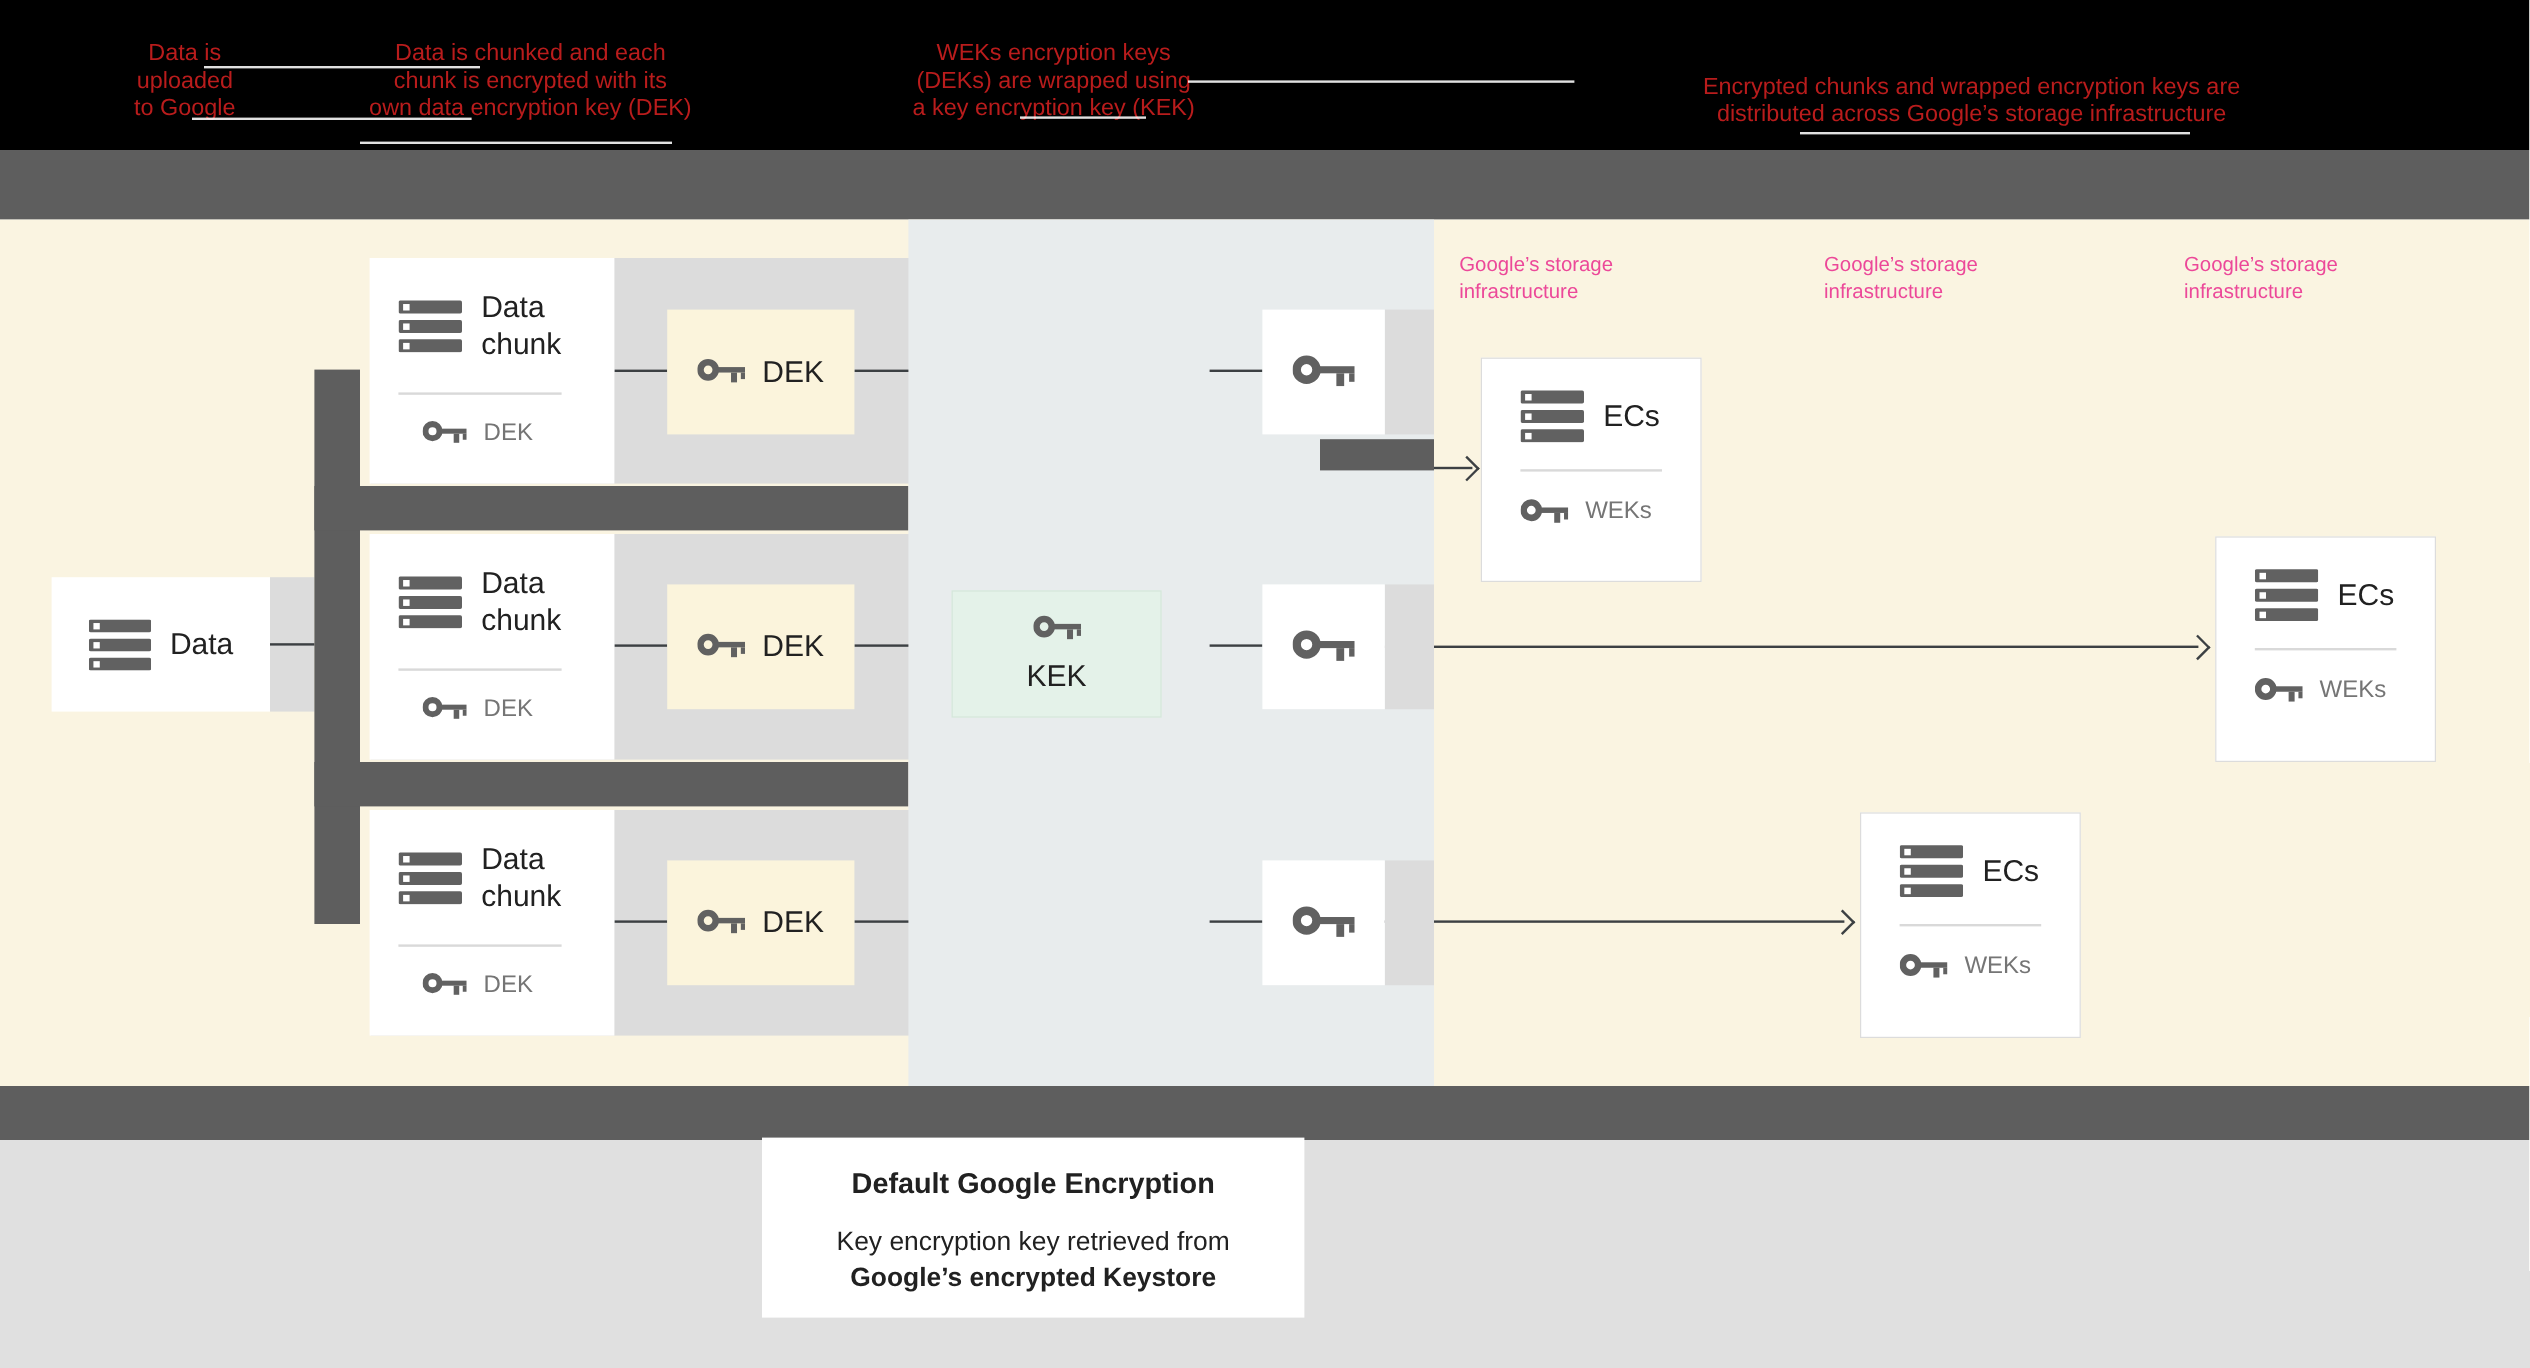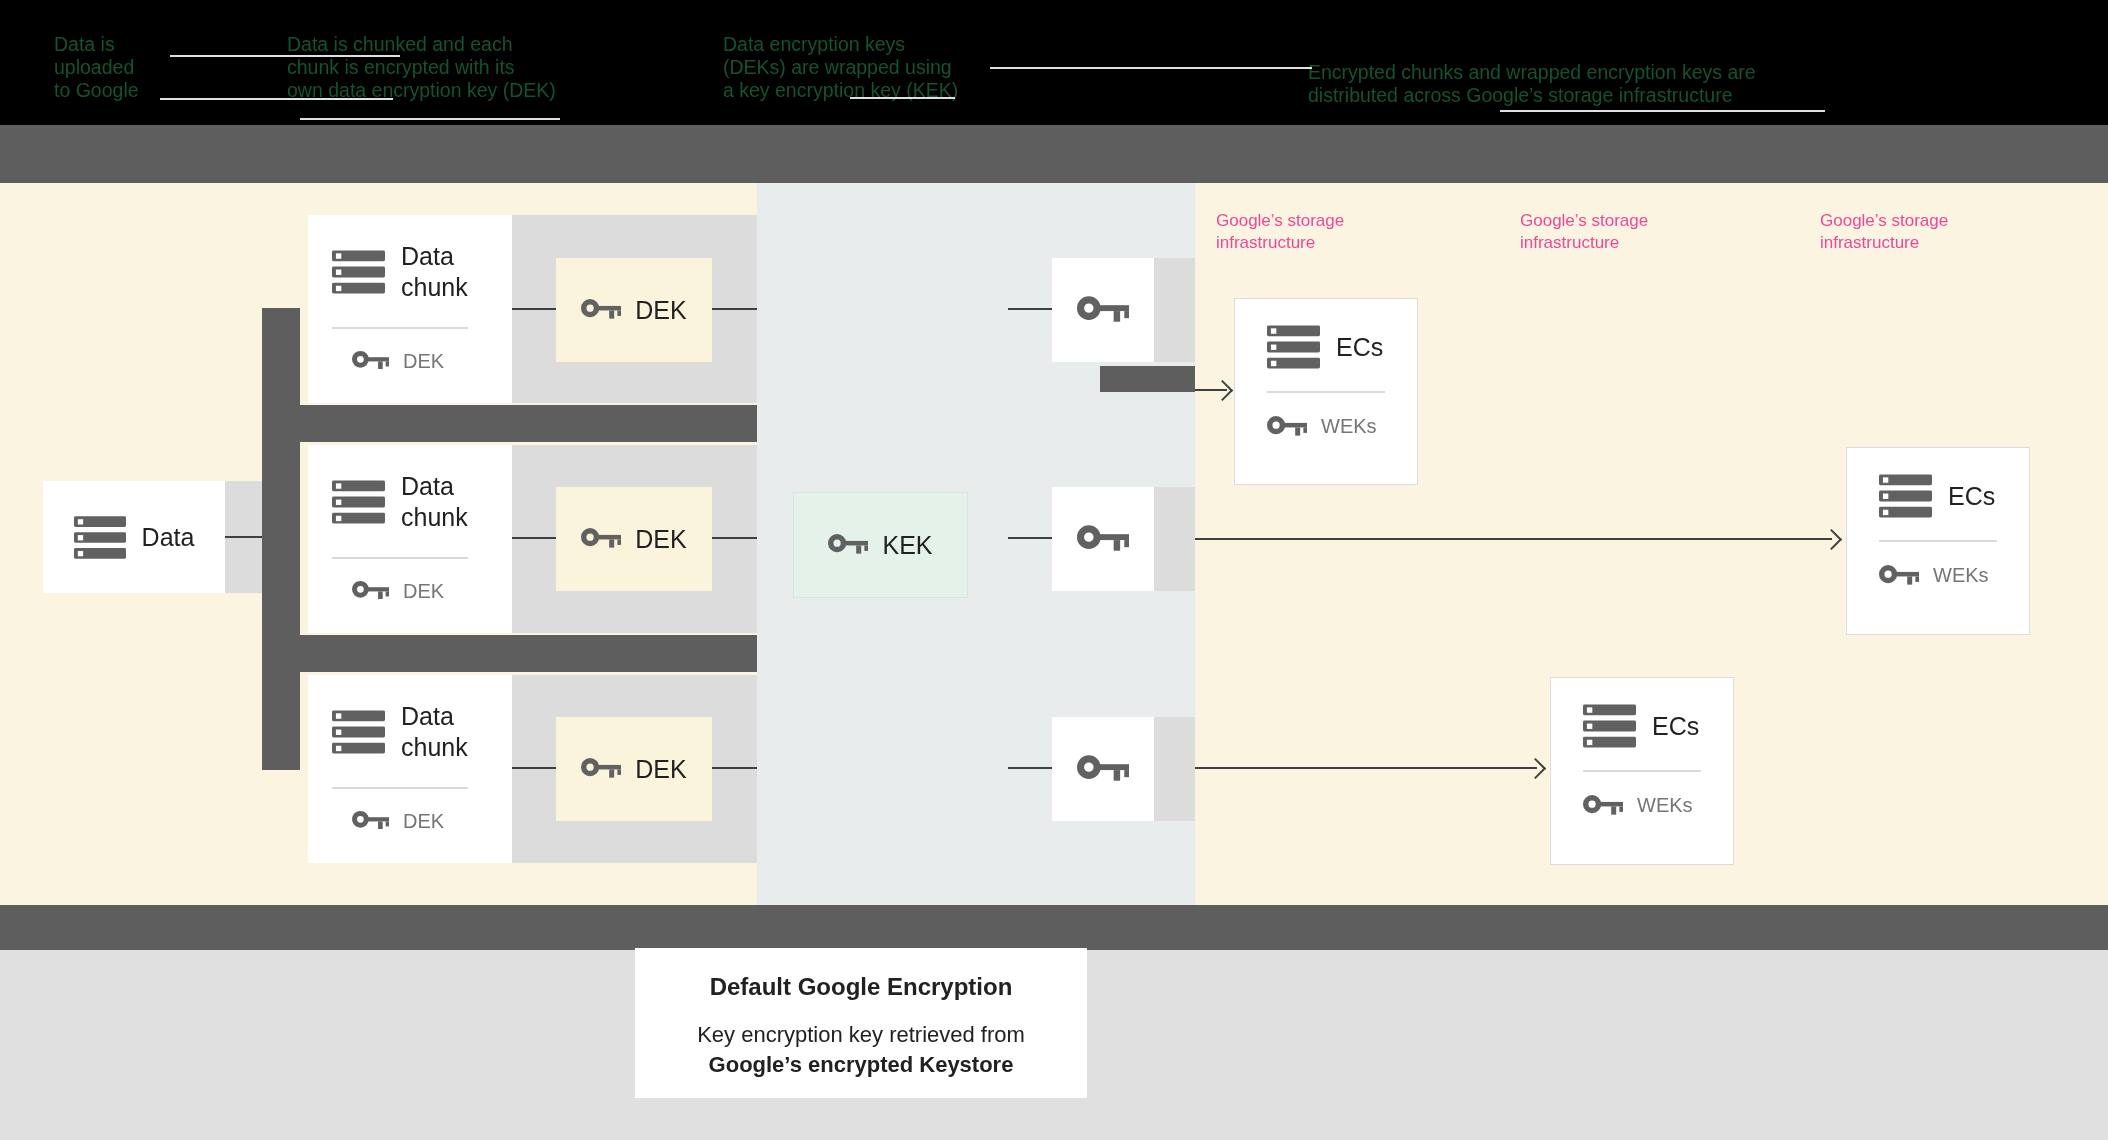--- a/index.html
+++ b/index.html
@@ -6,21 +6,21 @@
   .page{position:relative;width:2108px;height:1140px;overflow:hidden;
         font-family:"Liberation Sans","DejaVu Sans",sans-serif;background:#ffffff;}
   .abs{position:absolute;}
   
   .band-black{left:0;top:0;width:2108px;height:125px;background:#000000;}
   .band-gray{left:0;width:2108px;background:#5e5e5e;}
   .main-bg{left:0;top:183px;width:2108px;height:722px;background:#faf4e1;}
   .column{left:757px;top:183px;width:438px;height:722px;background:#e8eced;}
   .footer-bg{left:0;top:950px;width:2108px;height:190px;background:#e0e0e0;}
   
-  .step{color:#14532d;font-size:19.5px;line-height:23px;text-align:left;white-space:pre-line;}
+  .step{color:#b91c1c;font-size:19.5px;line-height:23px;text-align:center;white-space:pre-line;}
   .streak{height:2px;background:rgba(255,255,255,.88);}
   
   .panel{background:#dcdcdc;}
   .darkbar{background:#5e5e5e;}
   .hline{height:2px;background:#3c4043;}
   .arrowhead{width:13px;height:13px;border-top:2.5px solid #3c4043;border-right:2.5px solid #3c4043;transform:rotate(45deg);}
   
   .card{background:#ffffff;box-sizing:border-box;}
   .bordered{border:1.5px solid #dcdcdc;}
   .card-top{display:flex;align-items:center;gap:16px;padding:26px 0 0 24px;}
@@ -69,21 +69,21 @@
 
 <div class="page">
 
   <div class="abs band-black"></div>
   <div class="abs step" style="left:54px;top:33px;width:200px;">Data is
 uploaded
 to Google</div>
   <div class="abs step" style="left:287px;top:33px;width:310px;">Data is chunked and each
 chunk is encrypted with its
 own data encryption key (DEK)</div>
-  <div class="abs step" style="left:723px;top:33px;width:310px;">Data encryption keys
+  <div class="abs step" style="left:723px;top:33px;width:310px;">WEKs encryption keys
 (DEKs) are wrapped using
 a key encryption key (KEK)</div>
   <div class="abs step" style="left:1308px;top:61px;width:670px;">Encrypted chunks and wrapped encryption keys are
 distributed across Google’s storage infrastructure</div>
   <div class="abs streak" style="left:170px;top:55px;width:230px;"></div>
   <div class="abs streak" style="left:160px;top:98px;width:233px;"></div>
   <div class="abs streak" style="left:300px;top:118px;width:260px;"></div>
   <div class="abs streak" style="left:850px;top:97px;width:105px;"></div>
   <div class="abs streak" style="left:990px;top:67px;width:322px;"></div>
   <div class="abs streak" style="left:1500px;top:110px;width:325px;"></div>
@@ -153,21 +153,21 @@
       </svg>
     <span class="big-label">DEK</span>
   </div>
   <div class="abs dek-box center-box" style="left:556px;top:717px;width:156px;height:104px;">
     <svg class="key-icon" style="width:40px;height:24px;">
         <use href="#icon-key"></use>
       </svg>
     <span class="big-label">DEK</span>
   </div>
 
-  <div class="abs kek-box center-box" style="left:793px;top:492px;width:175px;height:106px;">
+  <div class="abs kek-box center-box" style="left:793px;top:492px;width:175px;height:106px;flex-direction:column;">
     <svg class="key-icon" style="width:40px;height:24px;">
         <use href="#icon-key"></use>
       </svg>
     <span class="big-label">KEK</span>
   </div>
 
   <div class="abs card center-box" style="left:43px;top:481px;width:182px;height:112px;gap:16px;">
     <svg class="db-icon" style="width:52px;height:43px;">
         <use href="#icon-db"></use>
       </svg>

